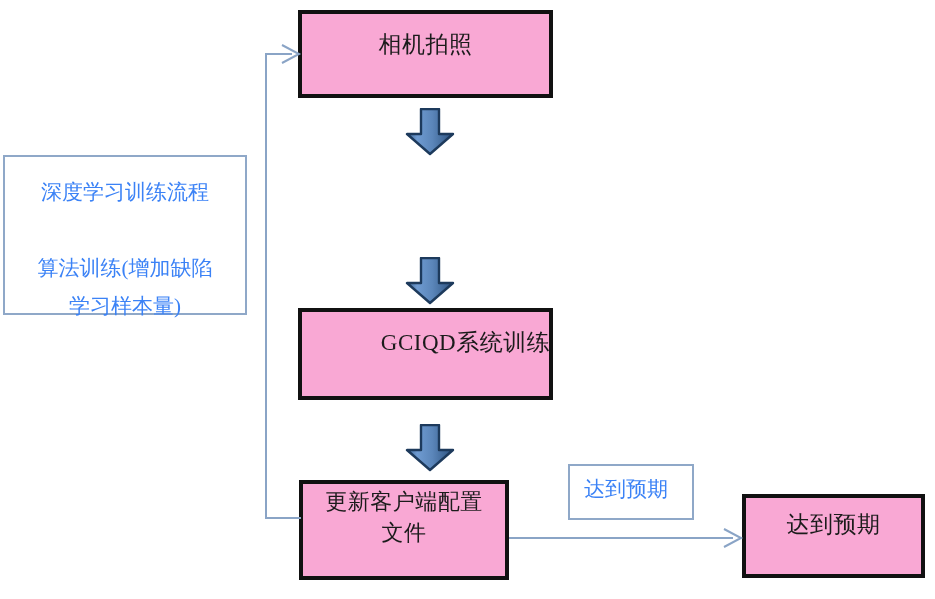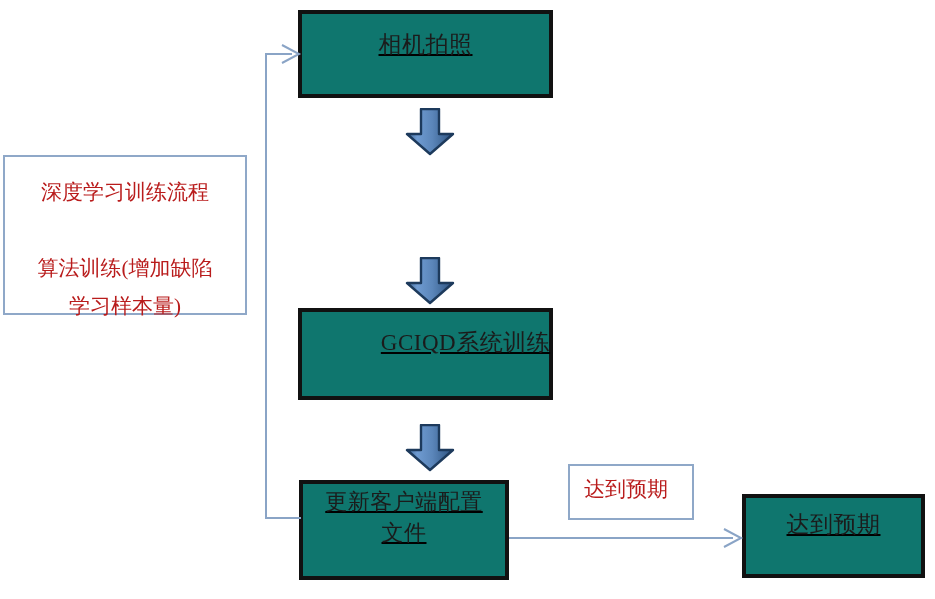--- a/index.html
+++ b/index.html
@@ -12,24 +12,23 @@
     width: 935px;
     height: 599px;
     background: #ffffff;
     overflow: hidden;
     font-family: "Liberation Serif", "DejaVu Serif", serif;
   }
   
   .proc-box {
     position: absolute;
     box-sizing: border-box;
-    background: #0f766e;
+    background: #f9a8d4;
     border: 4px solid #111111;
     display: block;
-    text-decoration: underline;
   }
   .proc-box .box-text {
     display: block;
     width: 100%;
     text-align: center;
     color: #1b1b1b;
     font-size: 23px;
     line-height: 30px;
     letter-spacing: 0.5px;
     white-space: pre-line;
@@ -38,21 +37,21 @@
   .note-box {
     position: absolute;
     box-sizing: border-box;
     background: #ffffff;
     border: 2px solid #8fa8c8;
   }
   .note-box .box-text {
     display: block;
     width: 100%;
     text-align: center;
-    color: #b91c1c;
+    color: #3b82f6;
     font-size: 22px;
     line-height: 40px;
     white-space: pre-line;
   }
   .note-box.left-note .box-text {
     font-size: 21px;
     line-height: 38px;
   }
   .note-box.small-note .box-text {
     font-size: 21px;

